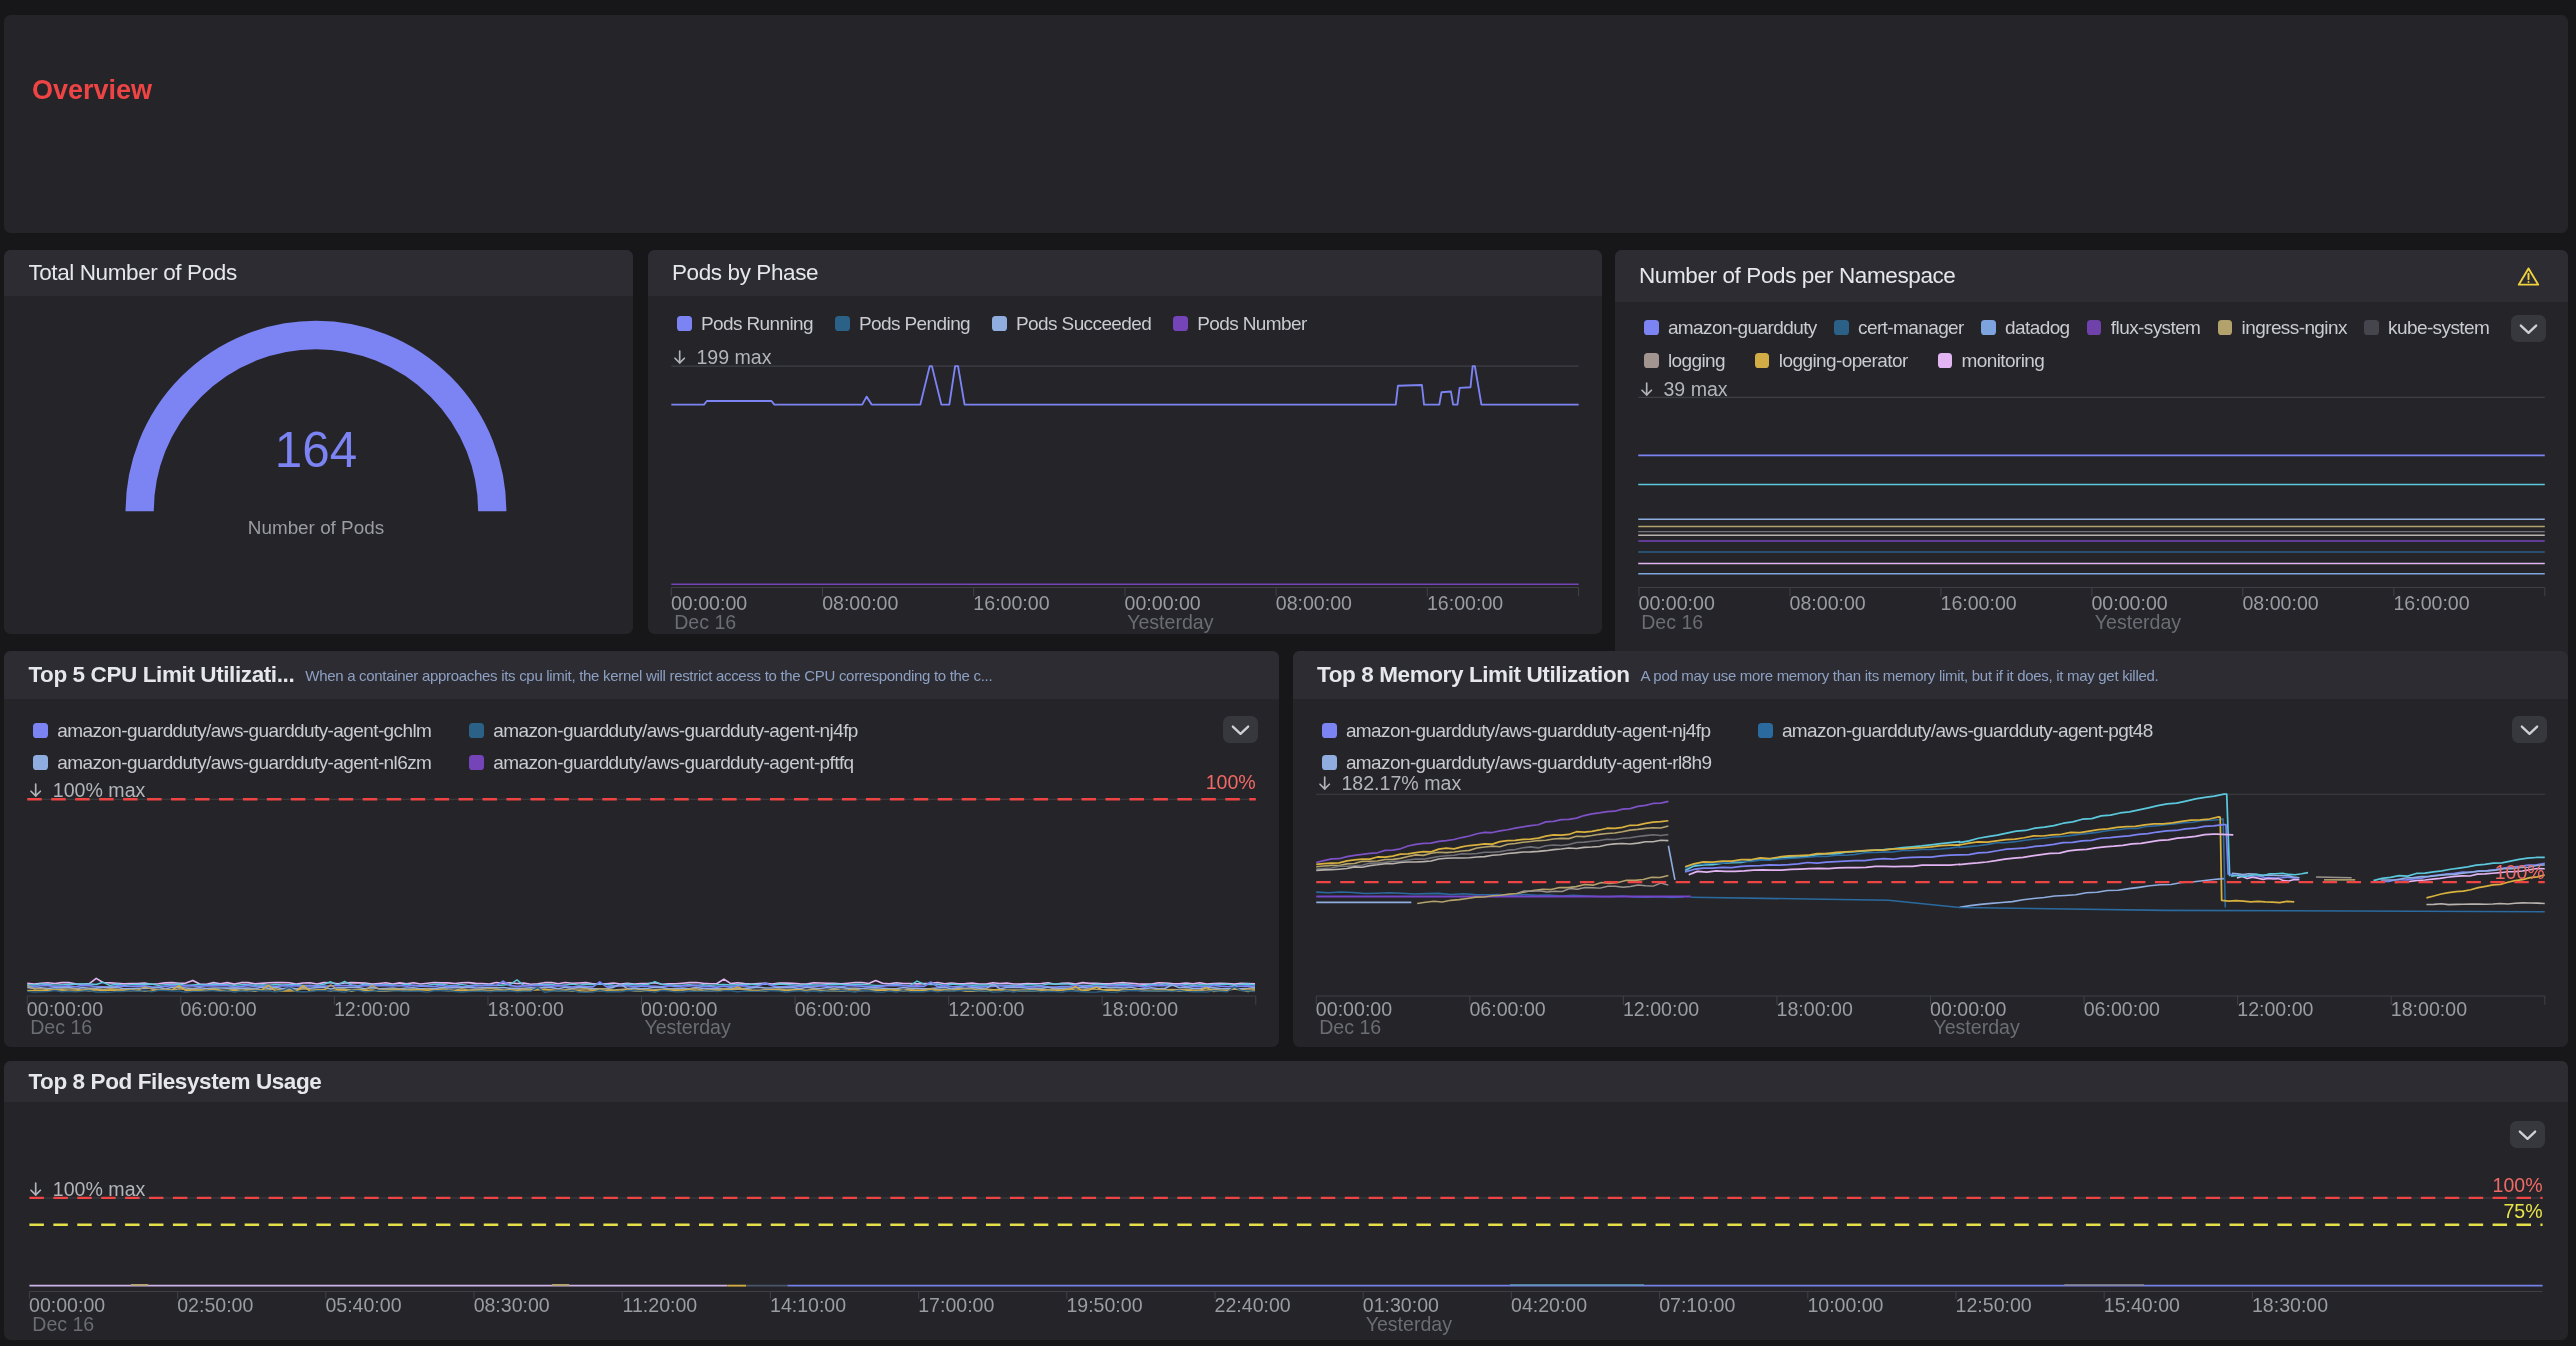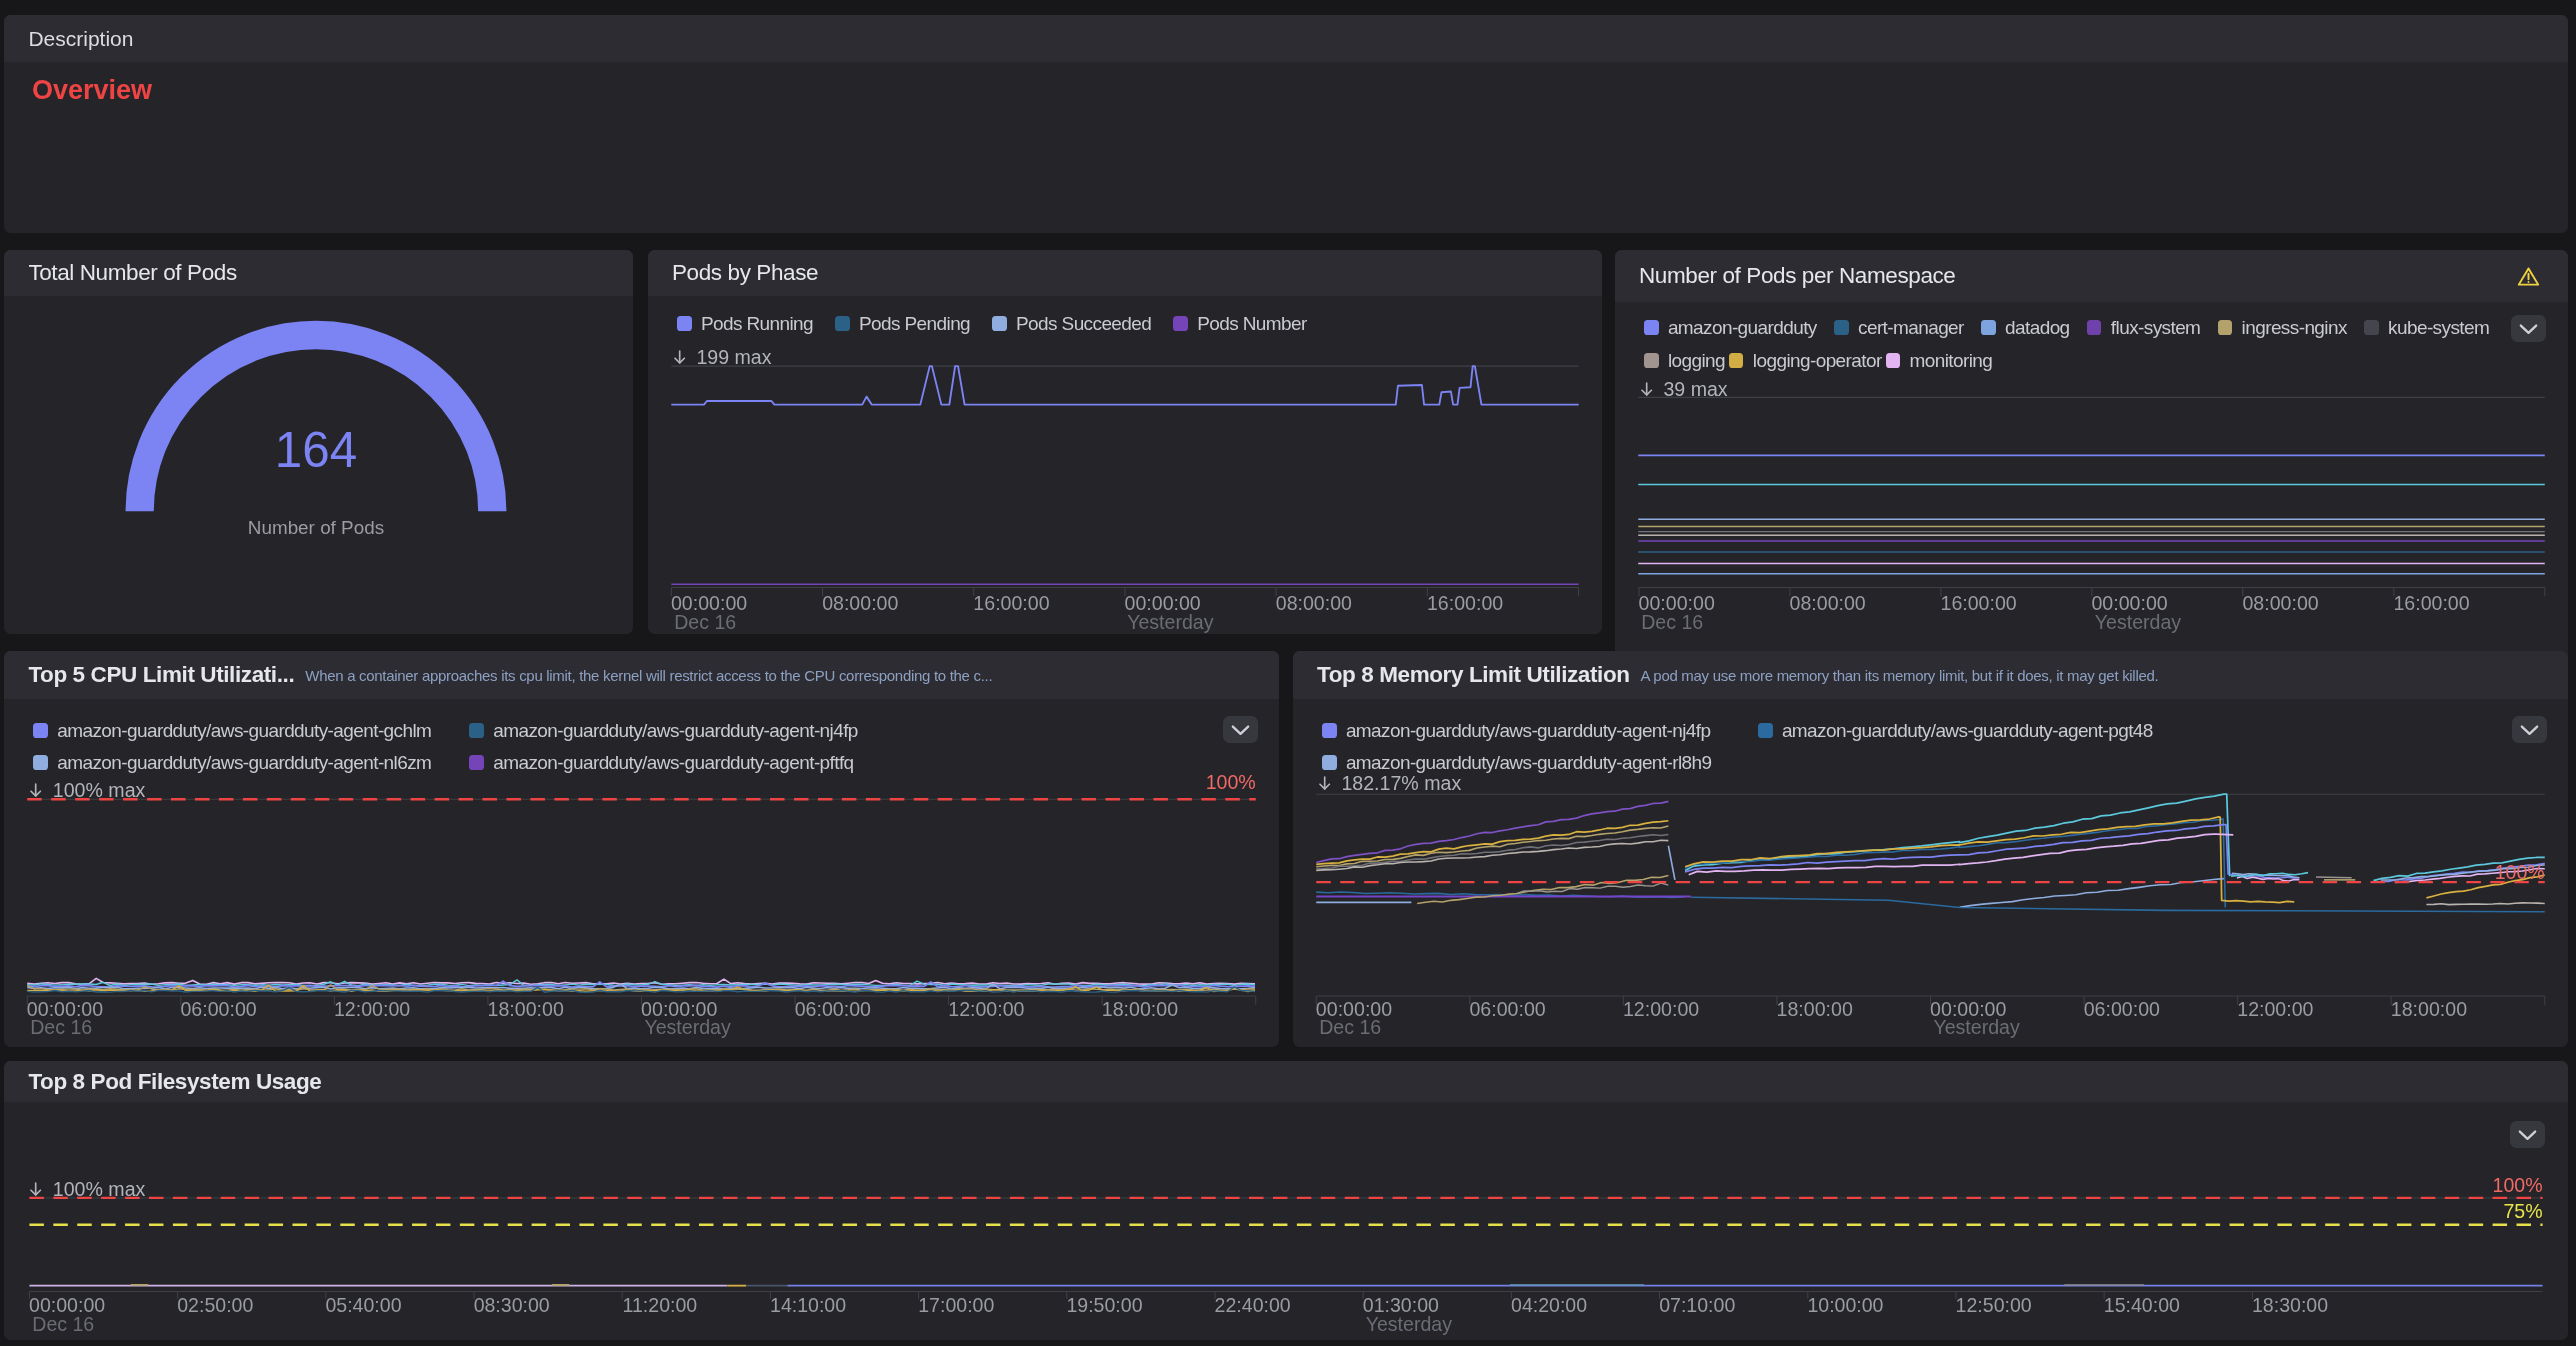--- a/index.html
+++ b/index.html
@@ -10,23 +10,20 @@
 .legend{position:absolute;display:flex;white-space:nowrap}
 .li{display:flex;align-items:center}
 .sq{width:14.5px;height:14.5px;border-radius:3.6px;margin-right:9.4px;flex:none}
 .lt{font-size:19px;color:#c9cbd1;letter-spacing:-0.6px}
 .maxl{position:absolute;font-size:19.6px;color:#b2b4ba}
 .chev{position:absolute;width:35px;height:27px;background:#37373e;border-radius:6.5px;display:flex;align-items:center;justify-content:center}
 svg{position:absolute;left:0;top:0}
 </style></head><body>
 
 <div class="panel" style="left:4.4px;top:15.2px;width:2564px;height:218px">
-  <div class="phead" style="height:47px">
-      <span style="font-size:21px;color:#dcdde1;font-weight:400">Description</span>
-    </div>
   <div style="position:absolute;left:27.6px;top:60px;color:#ef4444;font-size:27px;font-weight:700">Overview</div>
 </div>
 
 <div class="panel" style="left:4.4px;top:250px;width:629px;height:384px">
     <div class="phead" style="height:46px">
       <span class="ptitle" style="font-weight:500">Total Number of Pods</span>
     </div>
     <svg width="629" height="384" viewBox="0 0 867 529">
       <path d="M 187.0 360.0 A 243.0 243.0 0 0 1 673.0 360.0" fill="none" stroke="#7c83f2" stroke-width="39.0" stroke-linecap="butt"></path>
       <text x="430.0" y="299.0" font-size="68" fill="#7c83f2" text-anchor="middle" font-weight="400" font-family="Liberation Sans, sans-serif">164</text>
@@ -116,21 +113,21 @@
       </div>
       <div class="li">
         <div class="sq" style="background:#b3a26b"></div>
         <span class="lt">ingress-nginx</span>
       </div>
       <div class="li">
         <div class="sq" style="background:#45454e"></div>
         <span class="lt">kube-system</span>
       </div>
     </div>
-    <div class="legend" style="left:29px;top:101px;height:19px;gap:4px">
+    <div class="legend" style="left:29px;top:101px;height:19px;gap:30px">
       <div class="li">
         <div class="sq" style="background:#a2948e"></div>
         <span class="lt">logging</span>
       </div>
       <div class="li">
         <div class="sq" style="background:#d2ac44"></div>
         <span class="lt">logging-operator</span>
       </div>
       <div class="li">
         <div class="sq" style="background:#e2b5f2"></div>

